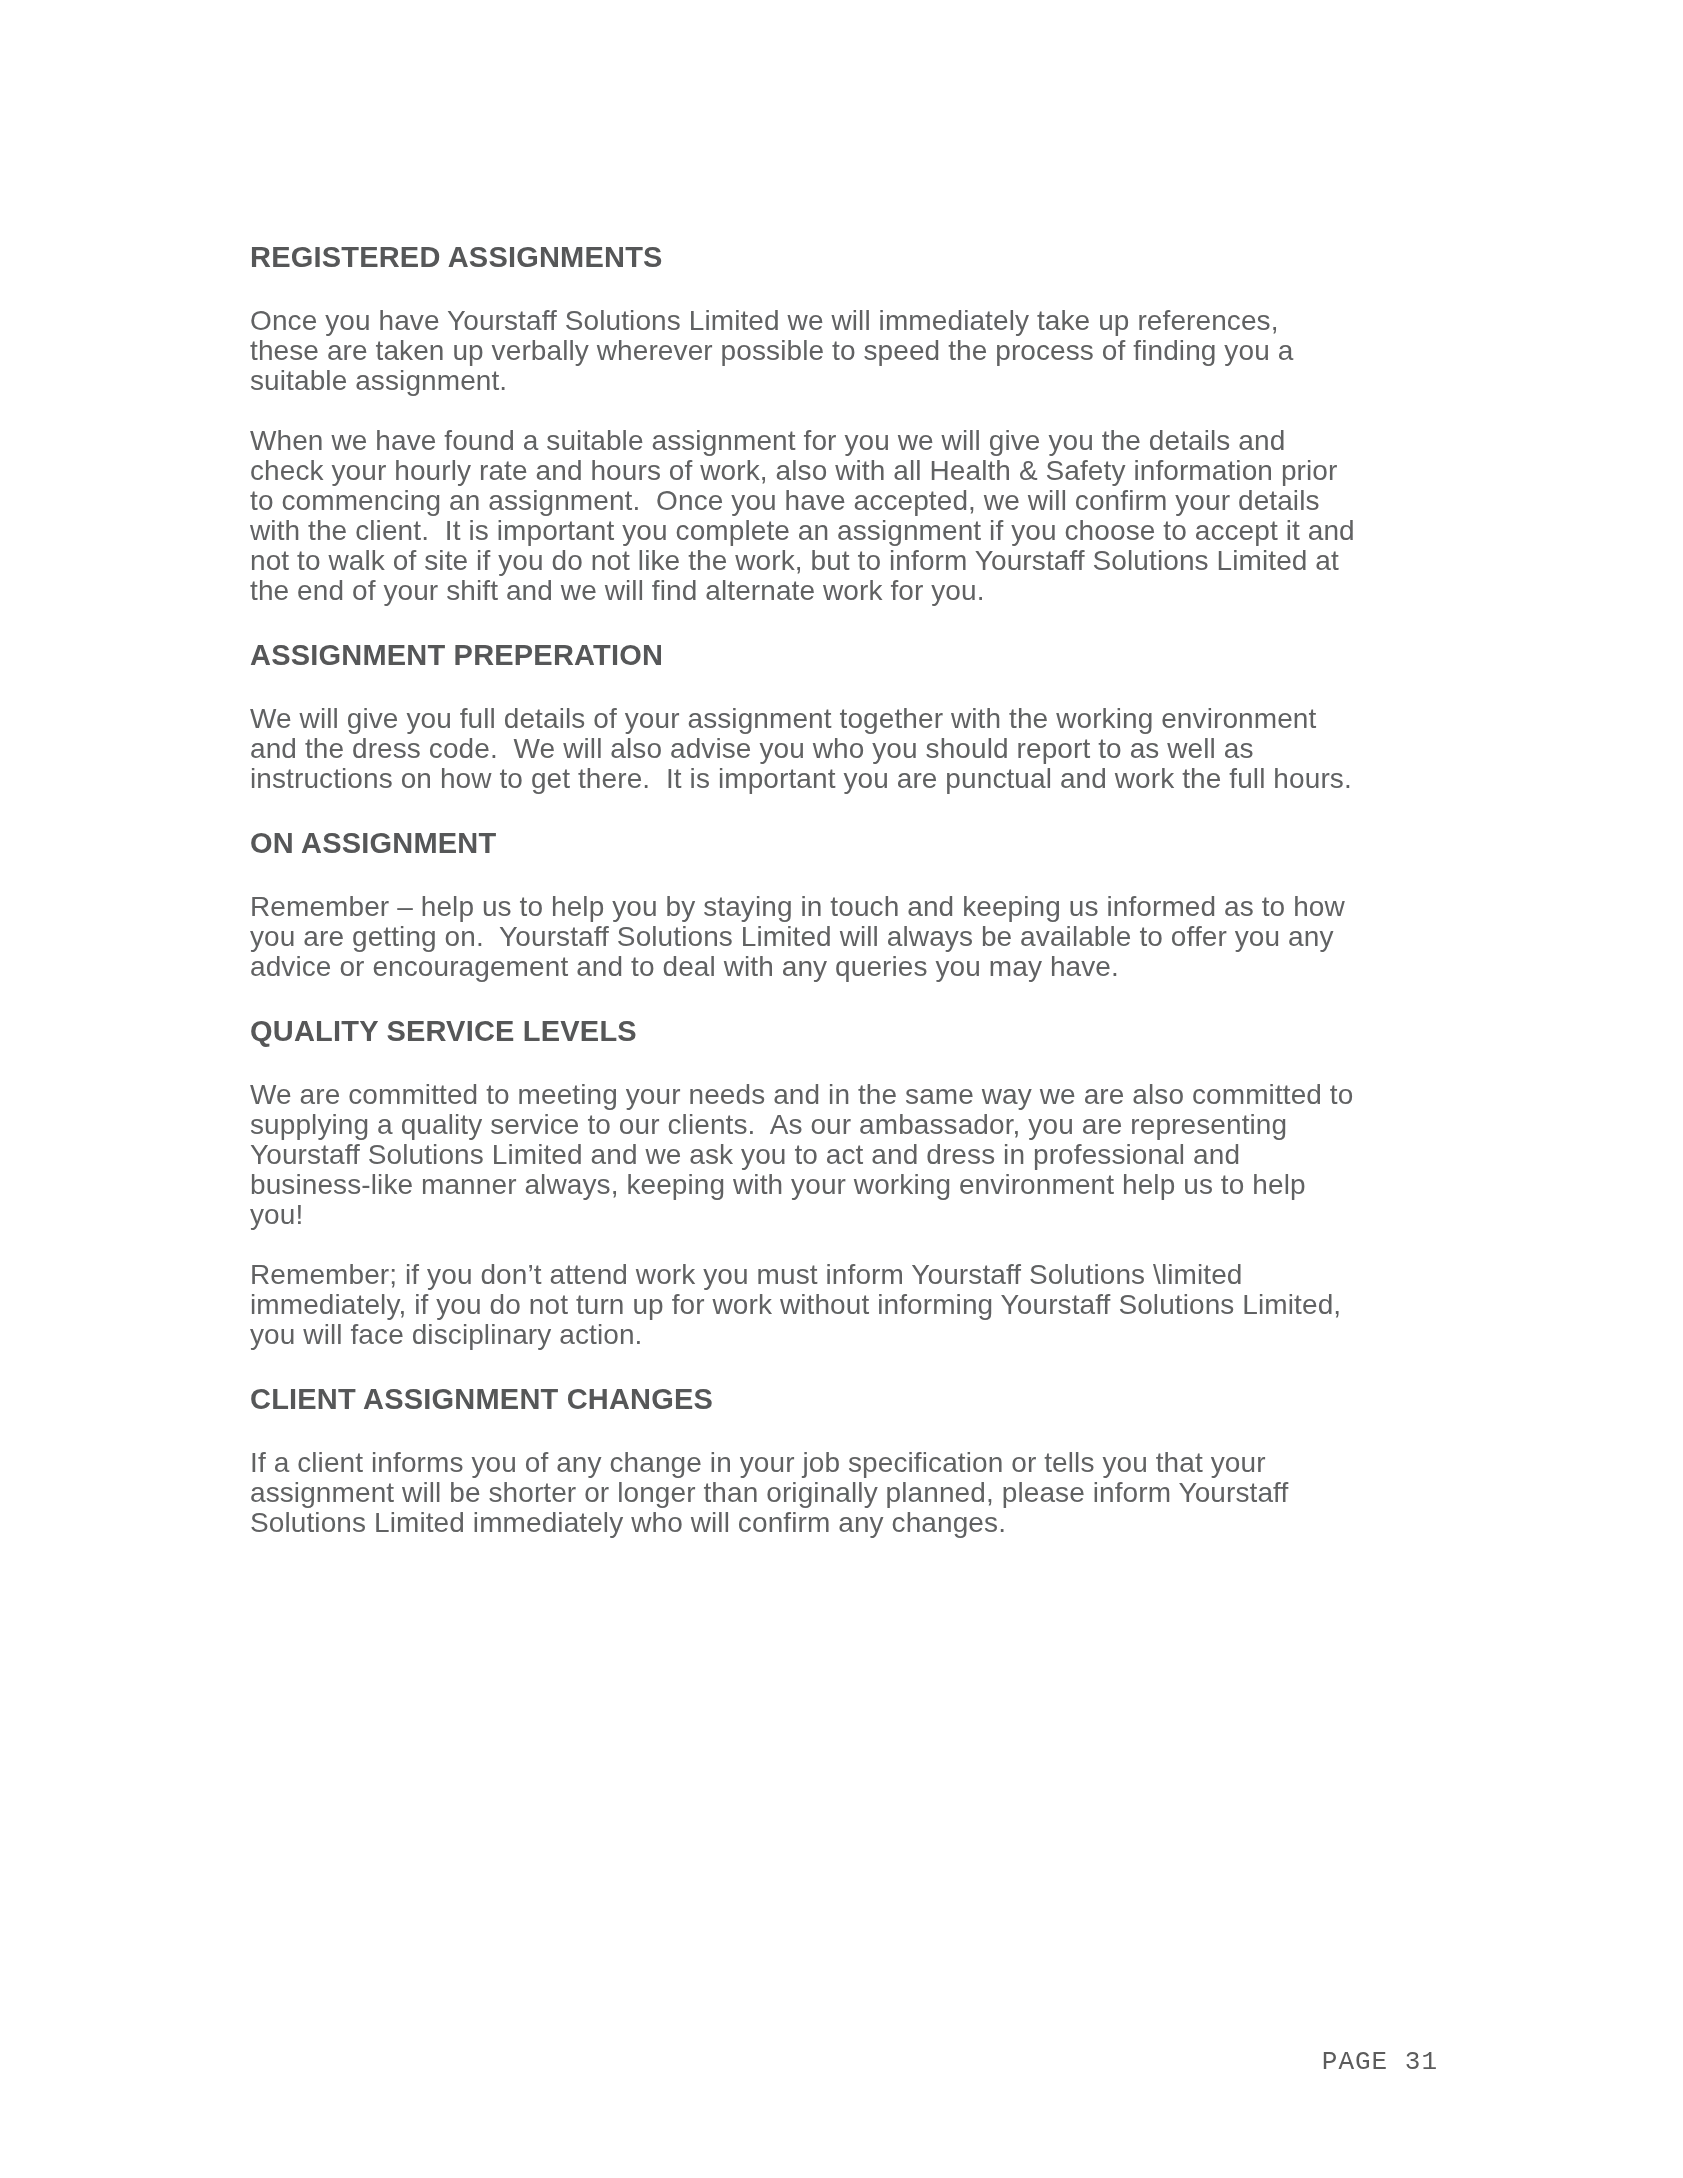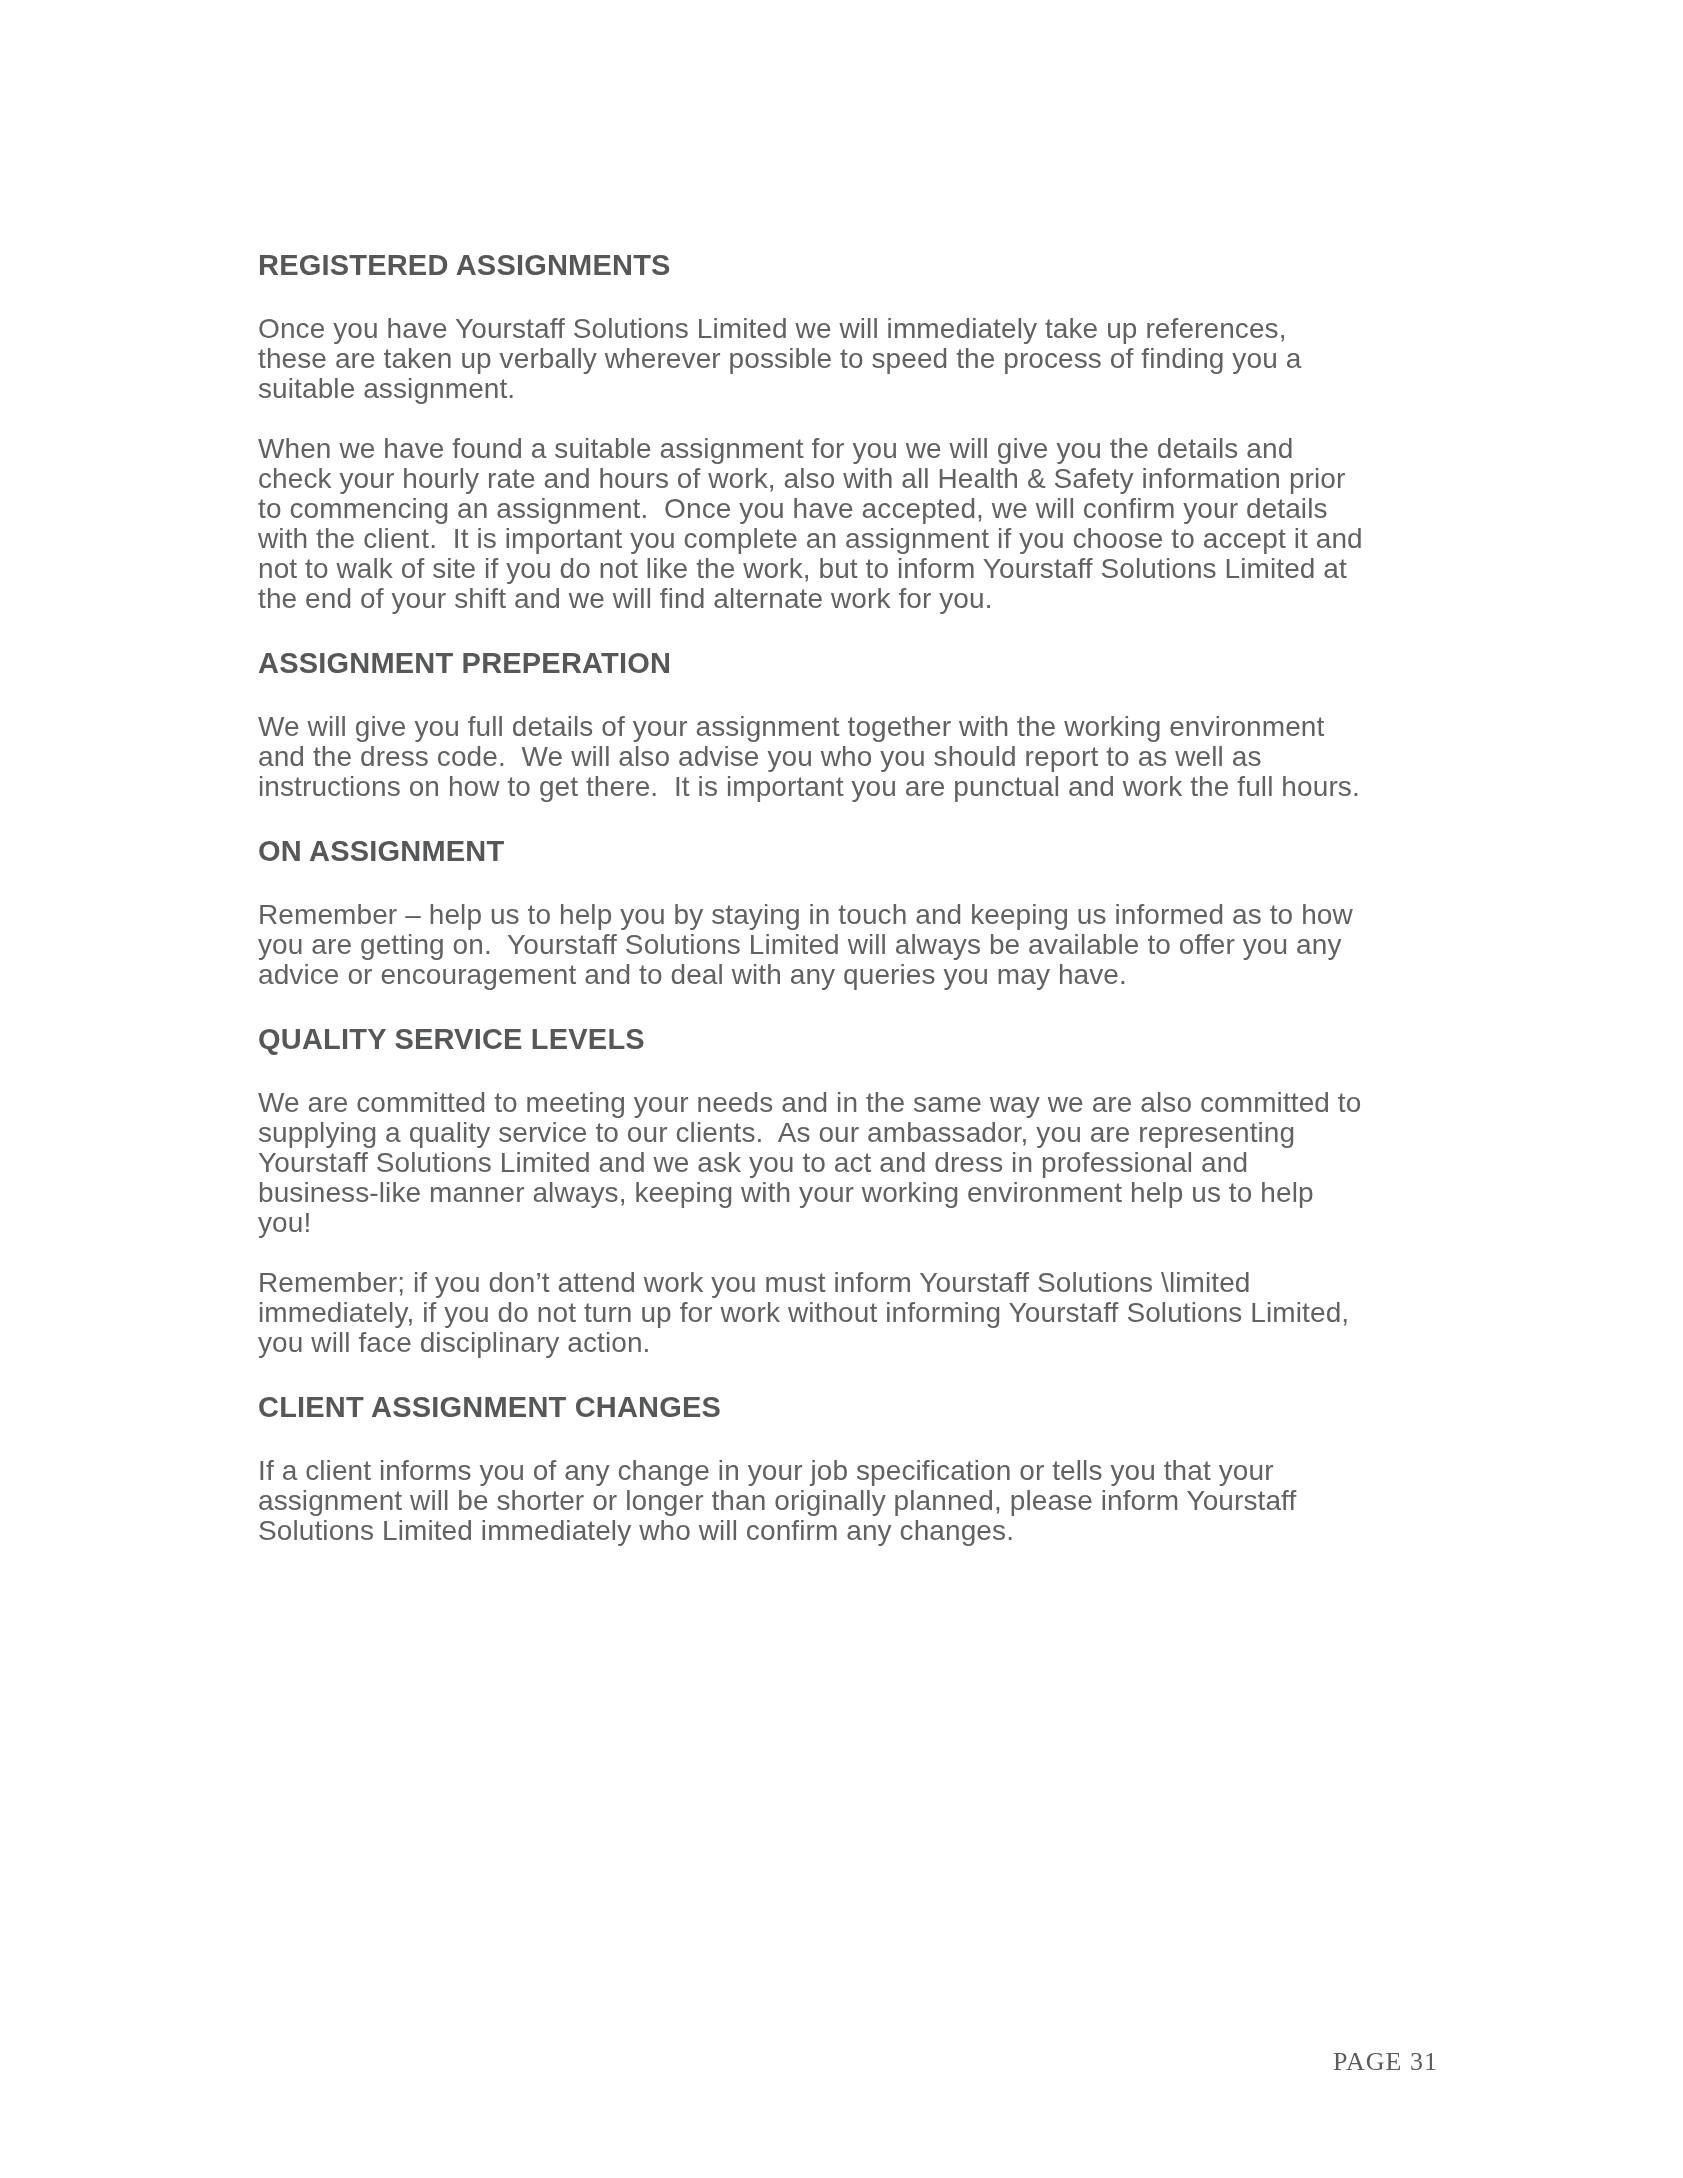--- a/index.html
+++ b/index.html
@@ -14,21 +14,21 @@
     background: #ffffff;
     overflow: hidden;
   }
   .content {
     position: absolute;
     left: 246px;
     top: 234px;
     width: 1247px;
   }
   .content section {
-    margin: 12px;
+    margin: 4px;
     padding: 0;
   }
   .content h2 {
     font-family: "Liberation Sans", "DejaVu Sans", sans-serif;
     font-size: 29px;
     font-weight: bold;
     line-height: 38px;
     color: #565758;
     margin: 0 0 30px 0;
     letter-spacing: 0.2px;
@@ -40,21 +40,21 @@
     line-height: 30px;
     color: #616263;
     margin: 0 0 30px 0;
     white-space: pre;
     letter-spacing: 0.1px;
   }
   .footer {
     position: absolute;
     top: 2045px;
     right: 245px;
-    font-family: Liberation Serif, serif;
+    font-family: Liberation Mono, monospace;
     font-size: 26px;
     line-height: 34px;
     color: #5c5c5c;
     letter-spacing: 1px;
     font-feature-settings: "onum" 1;
   }
 </style>
 </head>
 <body>
 

